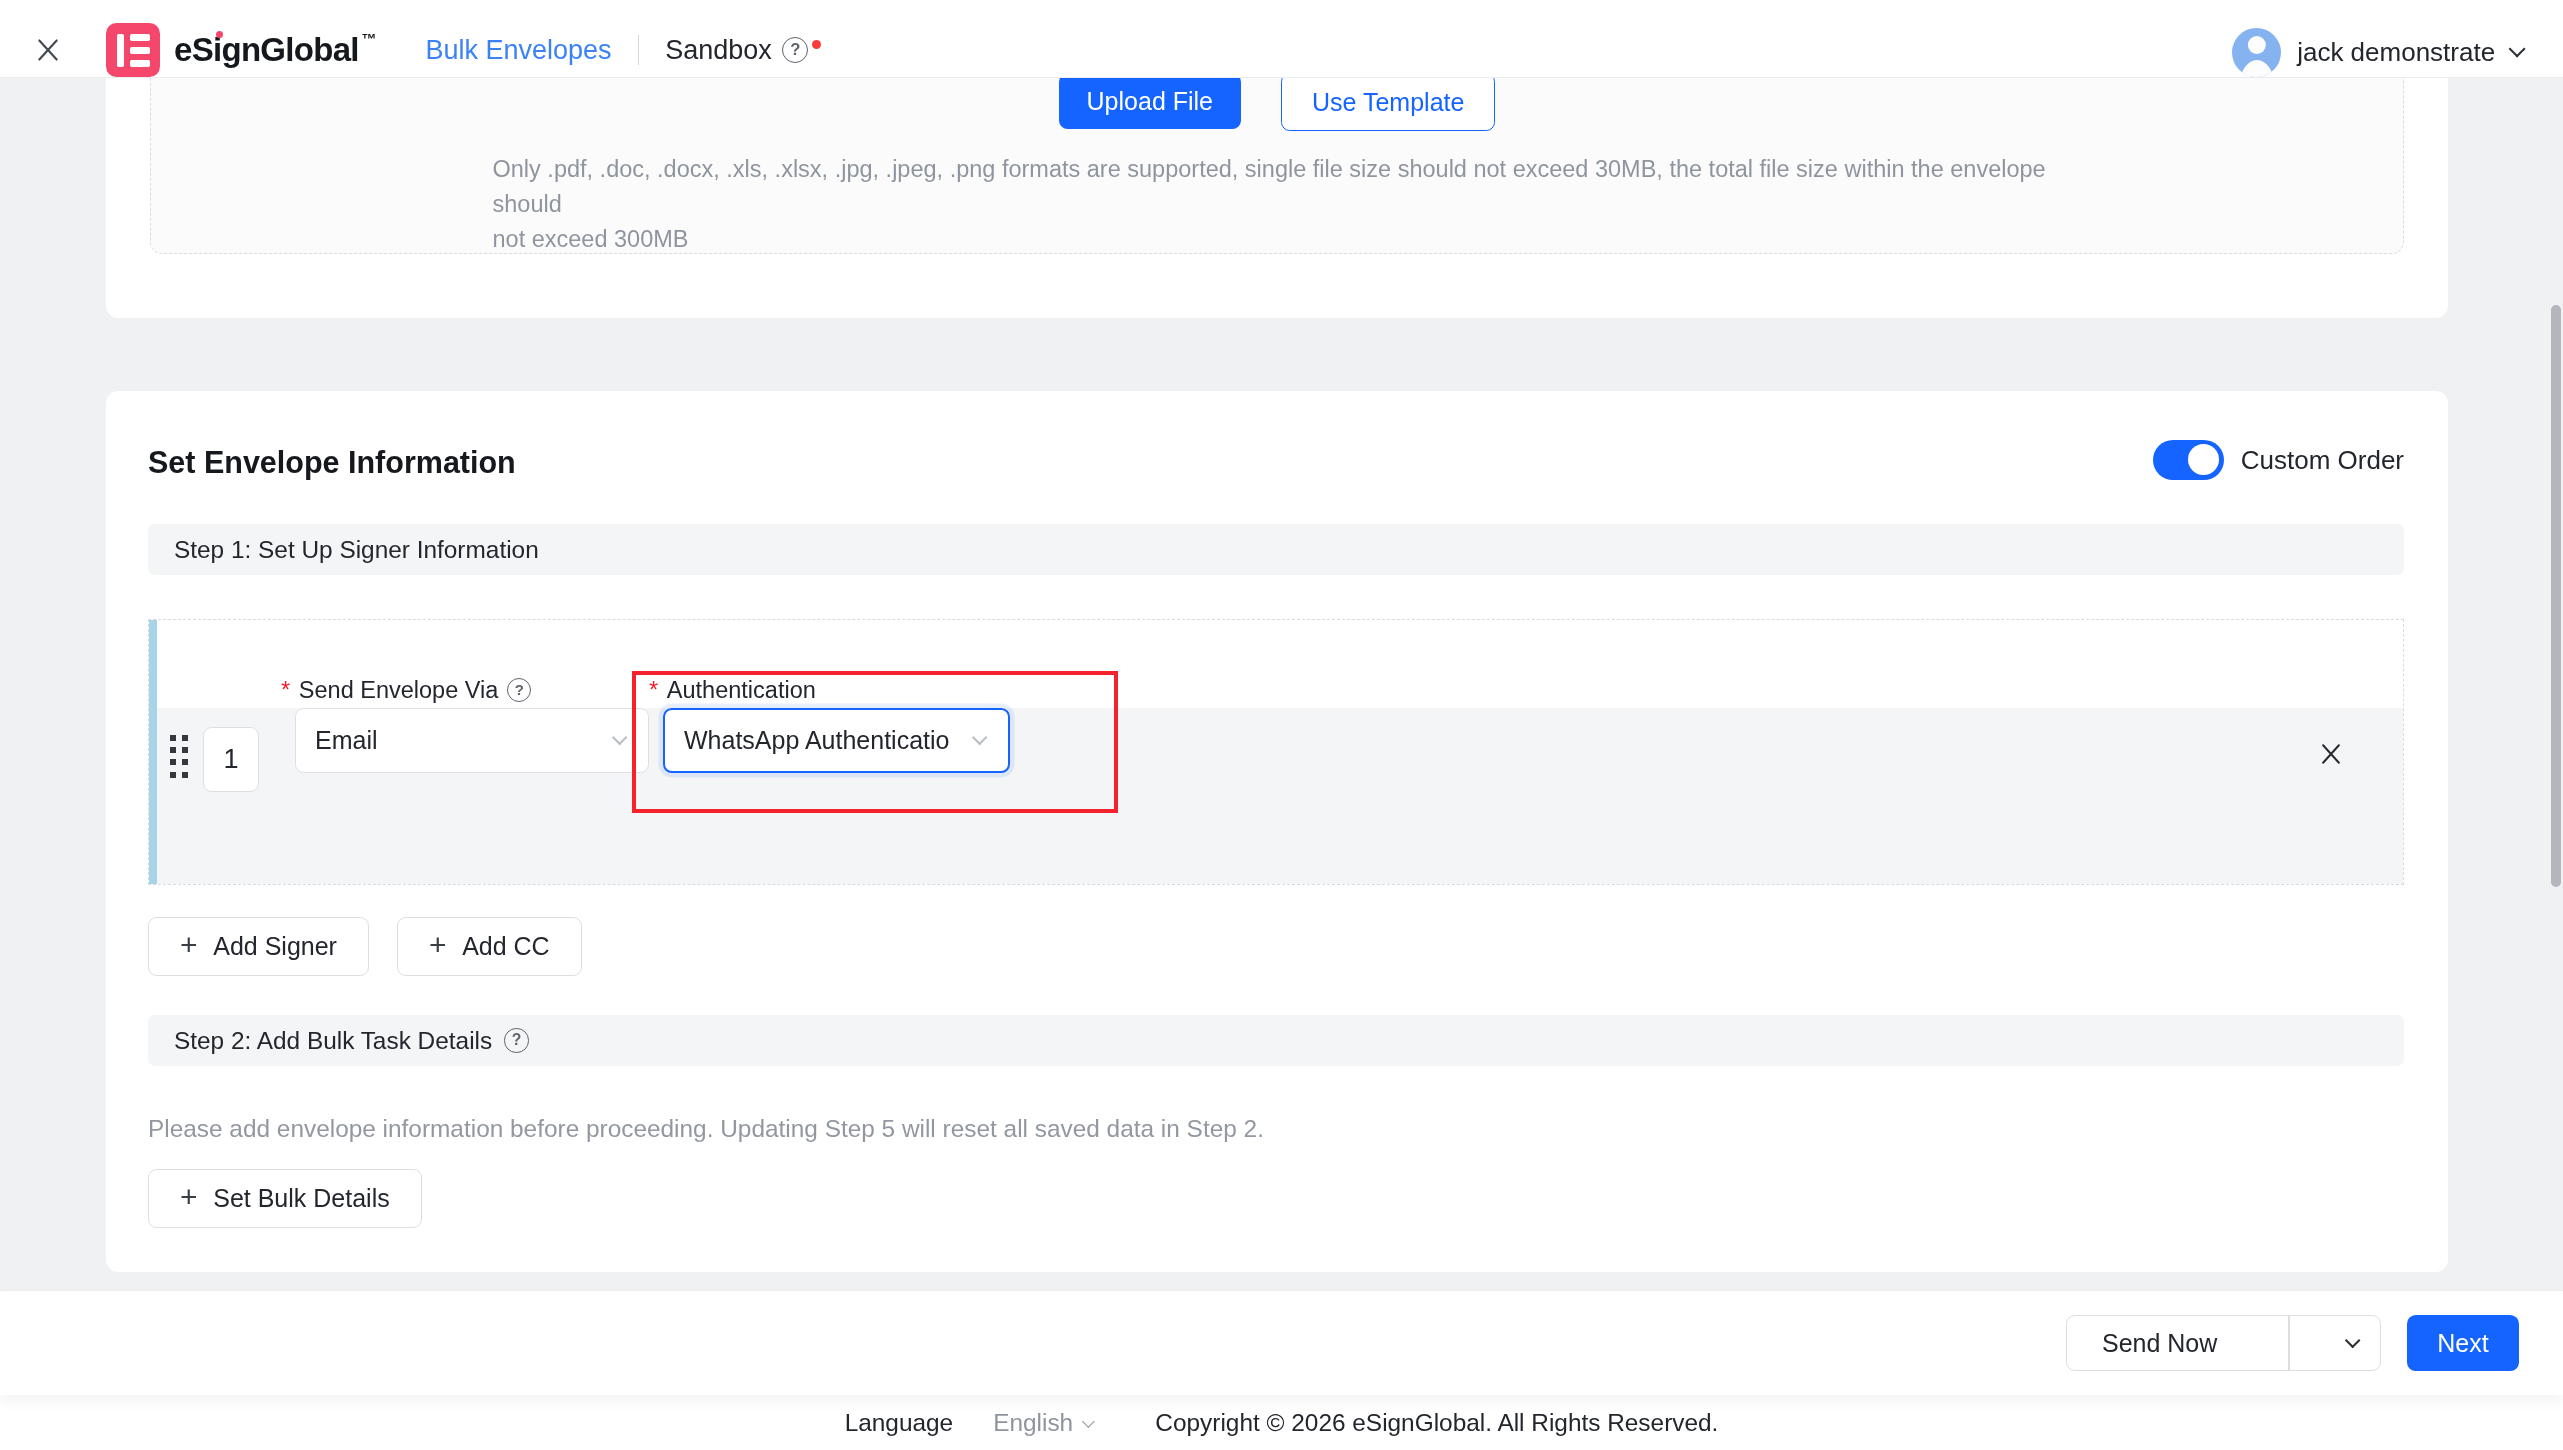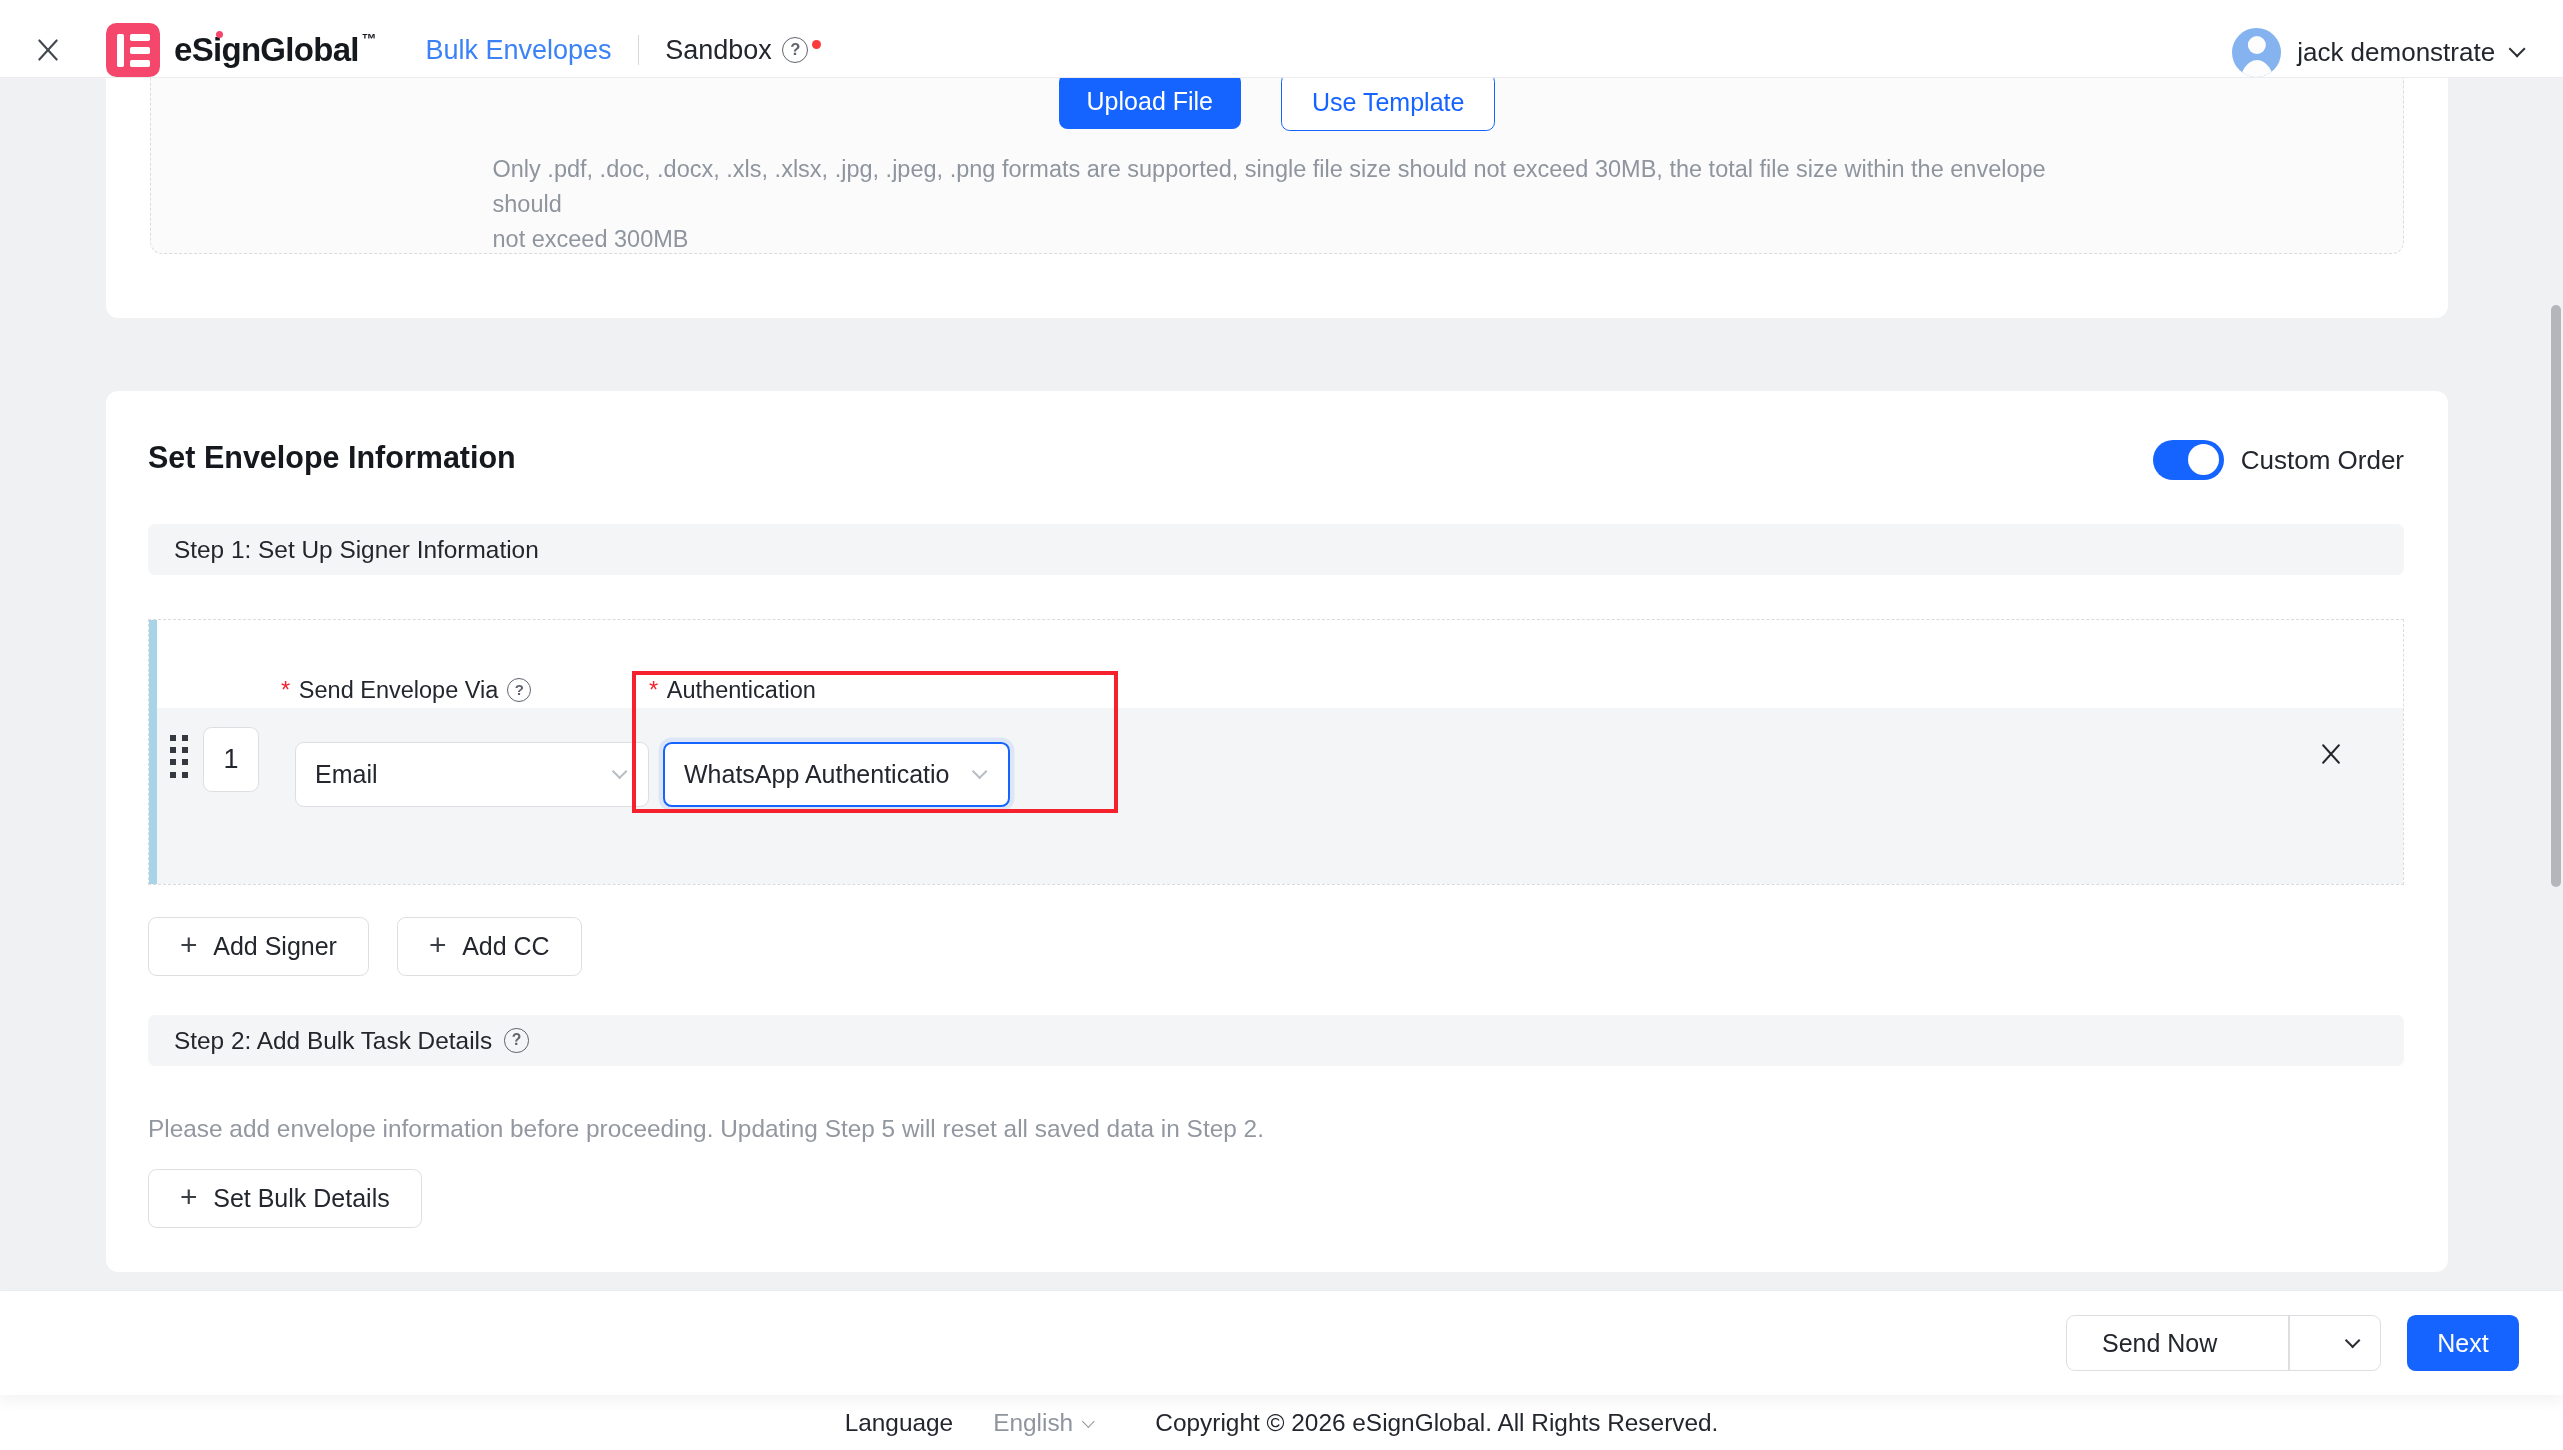--- a/index.html
+++ b/index.html
@@ -44,21 +44,21 @@
   .btnrow { position:absolute; top:5.2px; left:0; right:0; display:flex; justify-content:center; align-items:flex-start; gap:40px; }
   .btn-upload { height:56px; padding:0 28px; background:#1664FF; color:#fff; font-size:25px;
                 border:none; border-radius:8.7px; font-family:inherit; cursor:pointer; }
   .btn-template { height:58px; padding:0 30px; background:#fff; color:#1664FF; font-size:25px;
                   border:1.7px solid #1664FF; border-radius:8.7px; font-family:inherit; cursor:pointer; }
   .hint { position:absolute; top:84px; left:50%; transform:translateX(-50%); width:1569px;
           font-size:23.5px; line-height:35px; color:#8f959e; }
 
   .card2 { position:absolute; left:106px; top:331px; width:2342px; height:881px; background:#fff;
            border-radius:12.2px; padding:49px 44px 0 42px; }
-  .titlerow { display:flex; justify-content:space-between; align-items:flex-start; height:40px; }
+  .titlerow { display:flex; justify-content:space-between; align-items:flex-end; height:40px; }
   .sec-title { font-size:30.5px; font-weight:700; color:#15181d; }
   .order { display:flex; align-items:center; gap:17px; }
   .toggle { width:71px; height:40px; border-radius:20px; background:#1664FF; position:relative; cursor:pointer; flex:none; }
   .knob { position:absolute; right:4.4px; top:4.4px; width:31px; height:31px; border-radius:50%; background:#fff; }
   .order-label { font-size:26px; color:#23262d; }
 
   .stepbar { margin-top:44px; height:51px; background:#f4f5f6; border-radius:7px; display:flex;
              align-items:center; gap:12.2px; padding:0 26px; font-size:24.4px; color:#23262d; }
   .stepbar .help-badge { width:24.4px; height:24.4px; font-size:15.7px; }
 
@@ -71,21 +71,21 @@
   .idxbox { position:absolute; left:54px; top:107px; width:56px; height:65px; background:#fff;
             border:1.7px solid #dcdee1; border-radius:8.7px; display:flex; align-items:center;
             justify-content:center; font-size:27px; color:#23262d; }
   .fieldcol { position:absolute; top:56px; }
   .col1 { left:146px; width:354px; }
   .col2 { left:514px; width:347px; }
   .field-label { display:flex; align-items:center; gap:8.7px; font-size:23.5px; color:#23262d;
                  margin-left:-14px; height:28px; white-space:nowrap; }
   .req { color:#F5222D; font-size:23.5px; }
   .field-label .help-badge { width:24.4px; height:24.4px; font-size:15px; border-width:1.7px; }
-  .select { margin-top:38px; height:65px; background:#fff; border:1.7px solid #dcdee1; border-radius:8.7px;
+  .select { margin-top:4px; height:65px; background:#fff; border:1.7px solid #dcdee1; border-radius:8.7px;
             display:flex; align-items:center; justify-content:space-between; padding:0 19px;
             font-size:25px; color:#23262d; cursor:pointer; overflow:hidden; white-space:nowrap; }
   .select.blue { border:2.6px solid #1664FF; box-shadow:0 0 0 4.4px rgba(22,100,255,0.10); }
   .sel-caret { width:11.3px; height:11.3px; border-right:2.6px solid #b9bdc4; border-bottom:2.6px solid #b9bdc4;
                transform:rotate(45deg); margin:-5.2px 3.5px 0 10.5px; flex:none; }
   .rowclose { position:absolute; right:58px; top:120px; cursor:pointer; display:flex; }
   .redrect { position:absolute; left:483px; top:51px; width:486px; height:142px;
              border:4.4px solid #F5222D; z-index:5; pointer-events:none; }
 
   .addrow { margin-top:32px; display:flex; gap:28px; }

